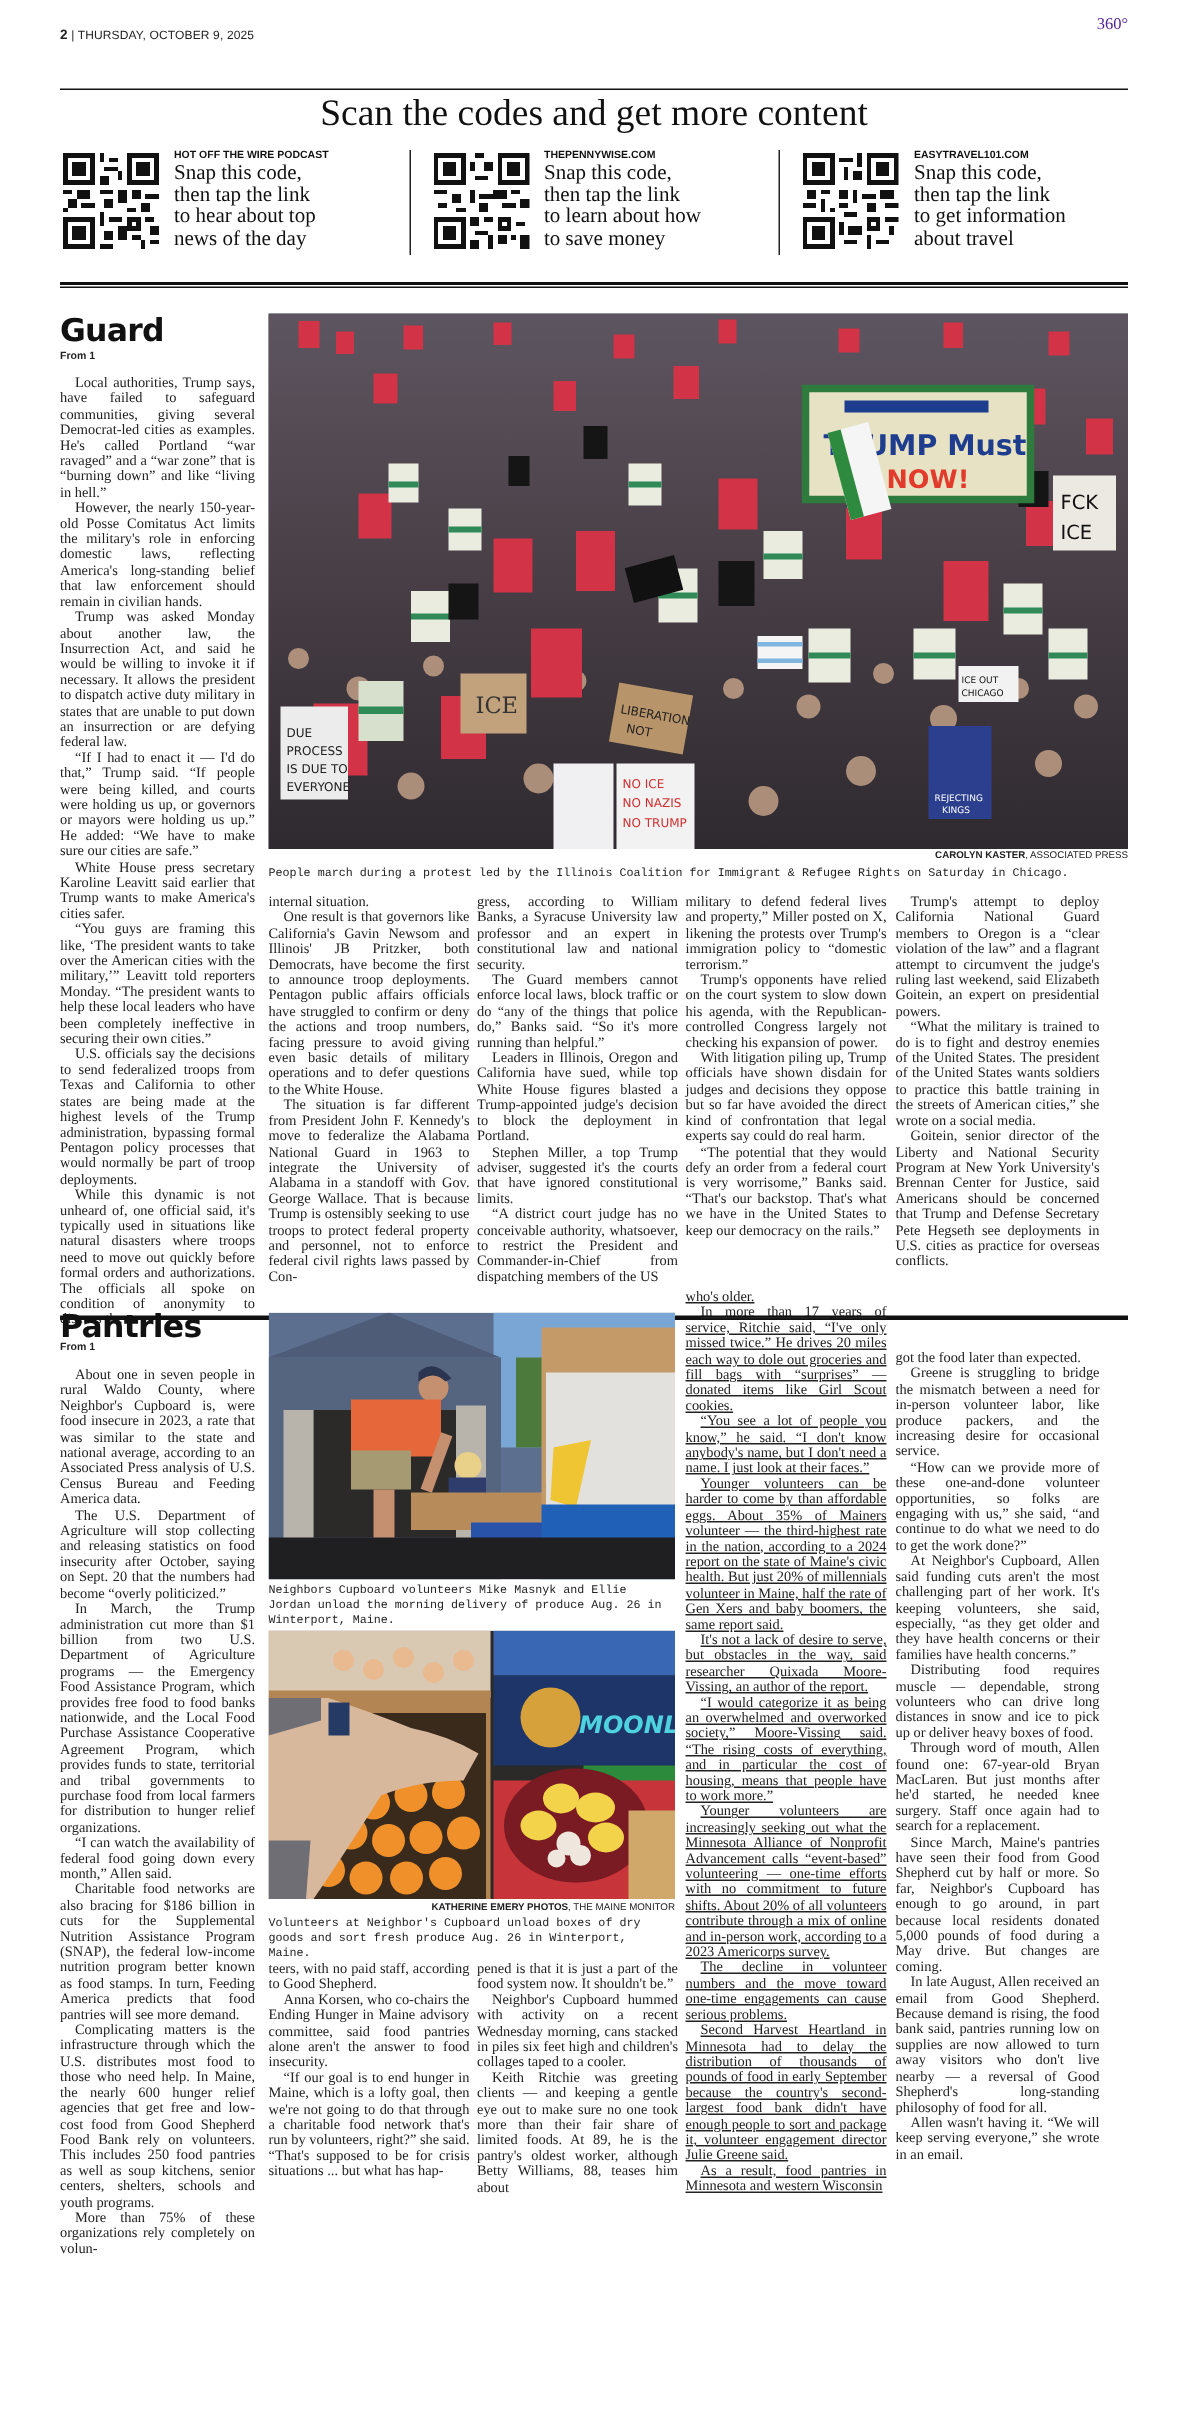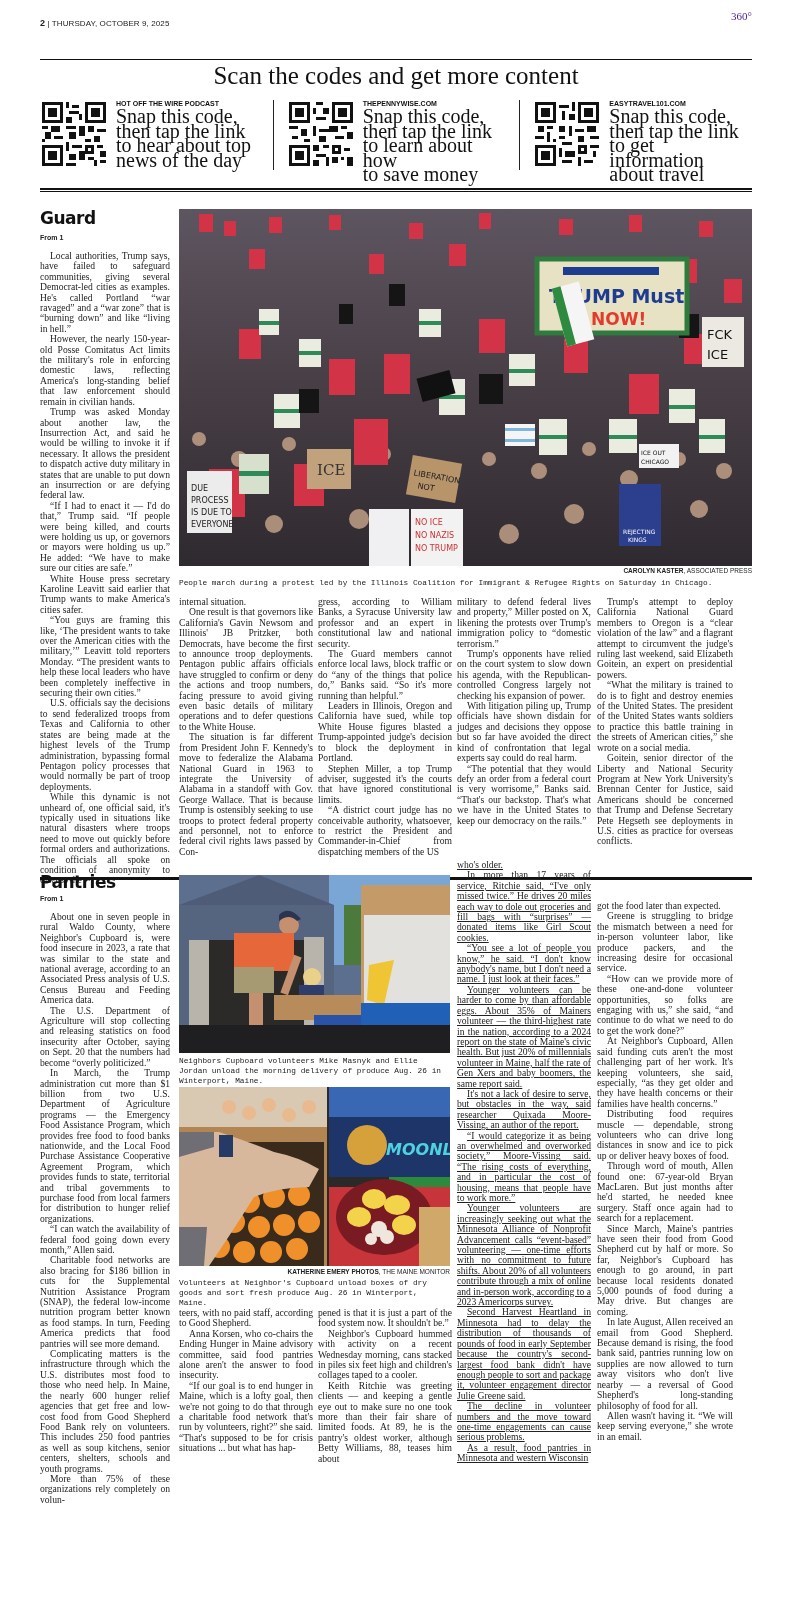--- a/index.html
+++ b/index.html
@@ -16,26 +16,26 @@
   
   .promo-title { position: absolute; left: 40px; width: 712px; top: 62px; text-align: center; font-family: "Liberation Serif", serif; font-size: 25px; color: #111; }
   .promo-row { position: absolute; left: 40px; top: 100px; width: 712px; height: 70px; display: flex; }
   .promo-item { flex: 1; display: flex; align-items: flex-start; position: relative; padding-left: 2px; }
   .promo-item + .promo-item::before { content: ""; position: absolute; left: -14px; top: 0; height: 70px; border-left: 1px solid #222; }
   .promo-item:nth-child(2) { margin-left: 28px; }
   .promo-item:nth-child(3) { margin-left: 28px; }
   .qr { width: 64px; height: 68px; flex: 0 0 64px; margin-right: 10px; }
   .promo-text { display: flex; flex-direction: column; }
   .promo-label { font-family: "Liberation Sans", sans-serif; font-size: 7px; font-weight: 700; color: #111; text-transform: uppercase; margin-bottom: 2px; }
-  .promo-body { font-family: "Liberation Serif", serif; font-size: 20px; line-height: 14.5px; color: #111; }
+  .promo-body { font-family: "Liberation Serif", serif; font-size: 14px; line-height: 14.5px; color: #111; }
 
   .double-rule { position: absolute; left: 40px; width: 712px; top: 188px; height: 4px; border-top: 2px solid #111; border-bottom: 1px solid #111; }
 
   
-  .story-head { position: absolute; left: 40px; font-family: "DejaVu Sans", sans-serif; font-weight: 700; font-size: 17px; letter-spacing: -0.5px; color: #111; }
+  .story-head { position: absolute; left: 40px; font-family: "DejaVu Sans", sans-serif; font-weight: 700; font-size: 21px; letter-spacing: -0.5px; color: #111; }
   .story-from { position: absolute; left: 40px; font-family: "Liberation Sans", sans-serif; font-size: 7px; font-weight: 700; color: #222; }
   .col { position: absolute; font-family: "Liberation Serif", serif; font-size: 9.6px; line-height: 10.4px; color: #222; text-align: justify; hyphens: auto; }
   .col p { text-indent: 10px; }
   .col p.noindent { text-indent: 0; }
 
   .photo { position: absolute; overflow: hidden; }
   .credit { position: absolute; font-family: "Liberation Sans", sans-serif; font-size: 6.5px; color: #222; text-align: right; }
   .credit b { font-weight: 700; }
   .caption { position: absolute; font-family: Liberation Mono, monospace; font-size: 7.8px; line-height: 10px; color: #222; }
 
@@ -522,22 +522,22 @@
   <p>Keith Ritchie was greeting clients — and keeping a gentle eye out to make sure no one took more than their fair share of limited foods. At 89, he is the pantry's oldest worker, although Betty Williams, 88, teases him about</p>
 </div>
 <div class="col" style="left:457px; top:860px; width:134px;text-decoration:underline;">
   <p class="noindent">who's older.</p>
   <p>In more than 17 years of service, Ritchie said, “I've only missed twice.” He drives 20 miles each way to dole out groceries and fill bags with “surprises” — donated items like Girl Scout cookies.</p>
   <p>“You see a lot of people you know,” he said. “I don't know anybody's name, but I don't need a name. I just look at their faces.”</p>
   <p>Younger volunteers can be harder to come by than affordable eggs. About 35% of Mainers volunteer — the third-highest rate in the nation, according to a 2024 report on the state of Maine's civic health. But just 20% of millennials volunteer in Maine, half the rate of Gen Xers and baby boomers, the same report said.</p>
   <p>It's not a lack of desire to serve, but obstacles in the way, said researcher Quixada Moore-Vissing, an author of the report.</p>
   <p>“I would categorize it as being an overwhelmed and overworked society,” Moore-Vissing said. “The rising costs of everything, and in particular the cost of housing, means that people have to work more.”</p>
   <p>Younger volunteers are increasingly seeking out what the Minnesota Alliance of Nonprofit Advancement calls “event-based” volunteering — one-time efforts with no commitment to future shifts. About 20% of all volunteers contribute through a mix of online and in-person work, according to a 2023 Americorps survey.</p>
+  <p>The decline in volunteer numbers and the move toward one-time engagements can cause serious problems.</p>
   <p>Second Harvest Heartland in Minnesota had to delay the distribution of thousands of pounds of food in early September because the country's second-largest food bank didn't have enough people to sort and package it, volunteer engagement director Julie Greene said.</p>
-  <p>The decline in volunteer numbers and the move toward one-time engagements can cause serious problems.</p>
   <p>As a result, food pantries in Minnesota and western Wisconsin</p>
 </div>
 <div class="col" style="left:597px; top:901px; width:136px;">
   <p class="noindent">got the food later than expected.</p>
   <p>Greene is struggling to bridge the mismatch between a need for in-person volunteer labor, like produce packers, and the increasing desire for occasional service.</p>
   <p>“How can we provide more of these one-and-done volunteer opportunities, so folks are engaging with us,” she said, “and continue to do what we need to do to get the work done?”</p>
   <p>At Neighbor's Cupboard, Allen said funding cuts aren't the most challenging part of her work. It's keeping volunteers, she said, especially, “as they get older and they have health concerns or their families have health concerns.”</p>
   <p>Distributing food requires muscle — dependable, strong volunteers who can drive long distances in snow and ice to pick up or deliver heavy boxes of food.</p>
   <p>Through word of mouth, Allen found one: 67-year-old Bryan MacLaren. But just months after he'd started, he needed knee surgery. Staff once again had to search for a replacement.</p>
   <p>Since March, Maine's pantries have seen their food from Good Shepherd cut by half or more. So far, Neighbor's Cupboard has enough to go around, in part because local residents donated 5,000 pounds of food during a May drive. But changes are coming.</p>

